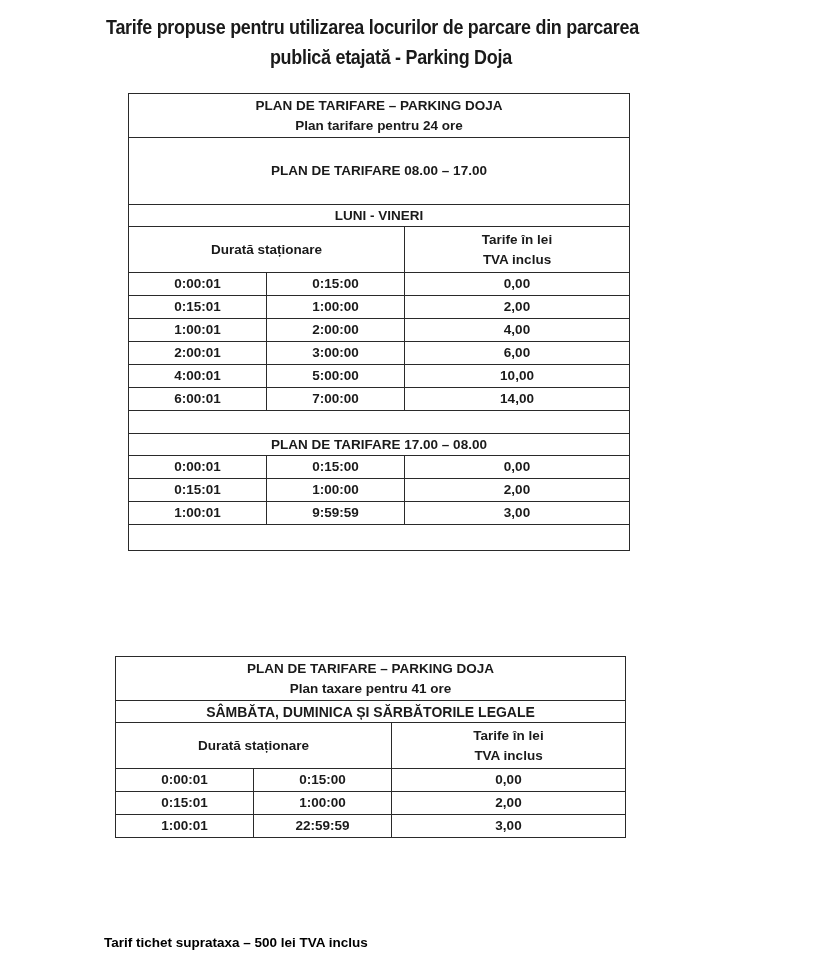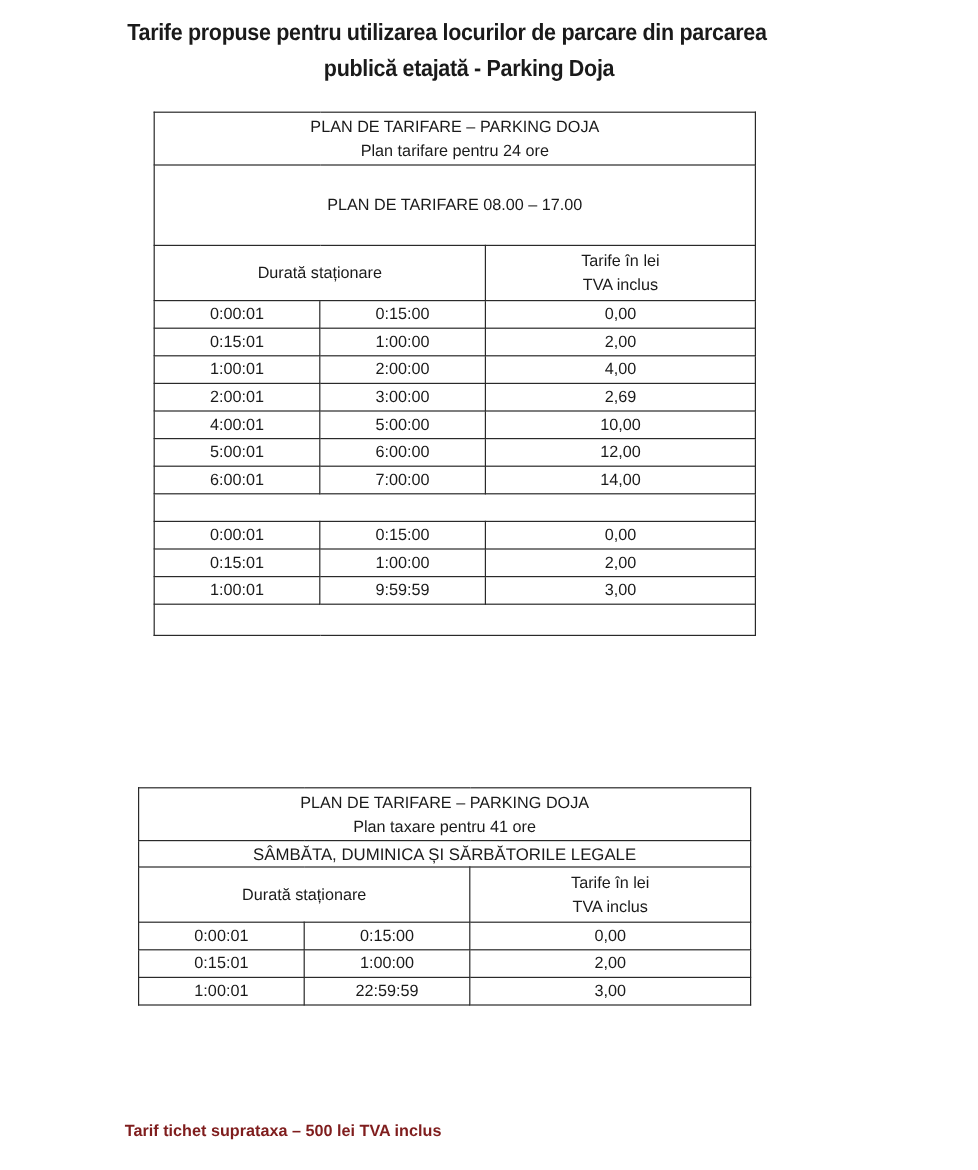--- a/index.html
+++ b/index.html
@@ -8,40 +8,40 @@
       font-family: "Liberation Sans", "DejaVu Sans", sans-serif;
       color: #1a1a1a;
     }
     .title {
       position: absolute; left: 0; top: 12px; width: 745px;
       text-align: center; font-weight: bold; font-size: 19.5px; line-height: 30px;
       letter-spacing: -0.3px; transform: scaleX(0.92); transform-origin: 372px 0;
     }
     table.tariff {
       position: absolute; border-collapse: collapse; table-layout: fixed;
-      font-weight: normal; font-size: 13.5px; color: #1a1a1a;
+      font-weight: bold; font-size: 13.5px; color: #1a1a1a;
     }
     table.tariff td {
       border: 1.3px solid #2a2a2a; padding: 0; text-align: center;
       vertical-align: middle; line-height: 20px; white-space: nowrap; overflow: hidden;
     }
     #t1 { left: 128px; top: 93px; width: 501px; }
     #t2 { left: 115px; top: 656px; width: 510px; }
     .h-title td { height: 43px; }
     .h-plan td { height: 66px; }
     .h-days td { height: 21px; }
     .h-cols td { height: 45px; }
     .h-row td { height: 22px; }
     .h-empty td { height: 22px; }
     .h-empty2 td { height: 25px; }
     td.dur-head { vertical-align: top; padding-top: 3px; }
     td.price-head { vertical-align: top; padding-top: 3px; line-height: 21px; }
     .footer {
       position: absolute; left: 104px; top: 935px;
-      font-weight: bold; font-size: 13.5px; color: #7f1d1d;
+      font-weight: bold; font-size: 13.5px; color: #000000;
     }
   </style>
 </head>
 <body>
 
 <div class="title">
   <div>Tarife propuse pentru utilizarea locurilor de parcare din parcarea</div>
   <div style="padding-left:40px;">publică etajată - Parking Doja</div>
 </div>
 
@@ -53,20 +53,23 @@
   </colgroup>
   <tbody>
     <tr class="h-title">
       <td colspan="3">
         <div>PLAN DE TARIFARE – PARKING DOJA</div>
         <div>Plan tarifare pentru 24 ore</div>
       </td>
     </tr>
     <tr class="h-plan">
       <td colspan="3">PLAN DE TARIFARE 08.00 – 17.00</td>
+    </tr>
+    <tr class="h-days">
+      <td colspan="3">LUNI - VINERI</td>
     </tr>
     <tr class="h-cols">
       <td colspan="2" class="dur-head">Durată staționare</td>
       <td class="price-head">
         <div>Tarife în lei</div>
         <div>TVA inclus</div>
       </td>
     </tr>
   </tbody>
   <tbody id="t1-day-rows">
@@ -81,41 +84,39 @@
         <td>2,00</td>
       </tr>
       <tr class="h-row">
         <td>1:00:01</td>
         <td>2:00:00</td>
         <td>4,00</td>
       </tr>
       <tr class="h-row">
         <td>2:00:01</td>
         <td>3:00:00</td>
-        <td>2,69</td>
+        <td>6,00</td>
       </tr>
       <tr class="h-row">
         <td>4:00:01</td>
         <td>5:00:00</td>
         <td>10,00</td>
-      </tr>
-      <tr class="h-row">
-        <td>5:00:01</td>
-        <td>6:00:00</td>
-        <td>12,00</td>
       </tr>
       <tr class="h-row">
         <td>6:00:01</td>
         <td>7:00:00</td>
         <td>14,00</td>
       </tr>
     </tbody>
   <tbody>
     <tr class="h-empty">
       <td colspan="3"></td>
+    </tr>
+    <tr class="h-days">
+      <td colspan="3">PLAN DE TARIFARE 17.00 – 08.00</td>
     </tr>
   </tbody>
   <tbody id="t1-night-rows">
       <tr class="h-row">
         <td>0:00:01</td>
         <td>0:15:00</td>
         <td>0,00</td>
       </tr>
       <tr class="h-row">
         <td>0:15:01</td>

